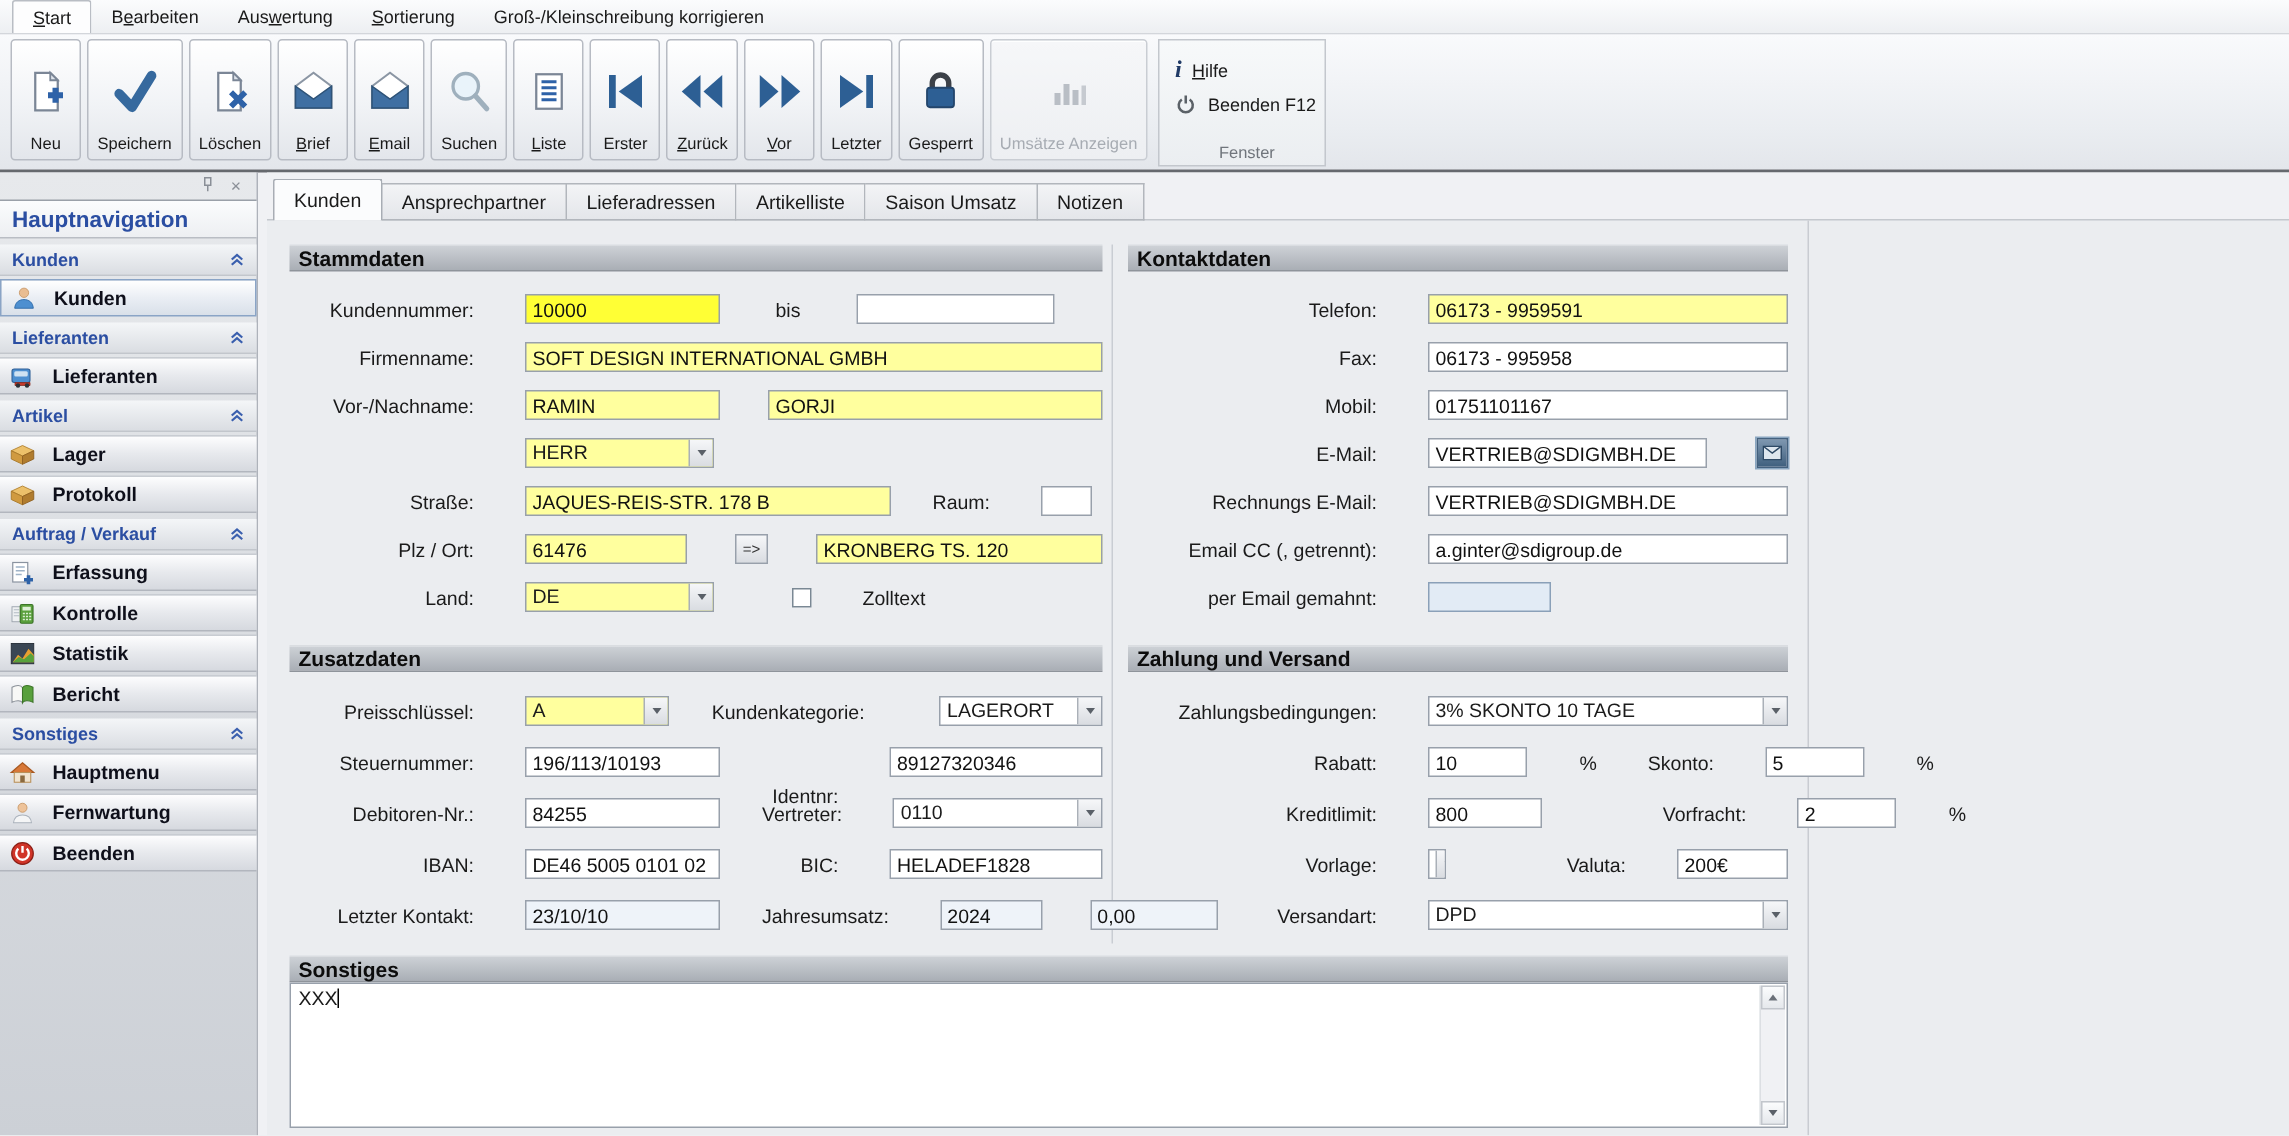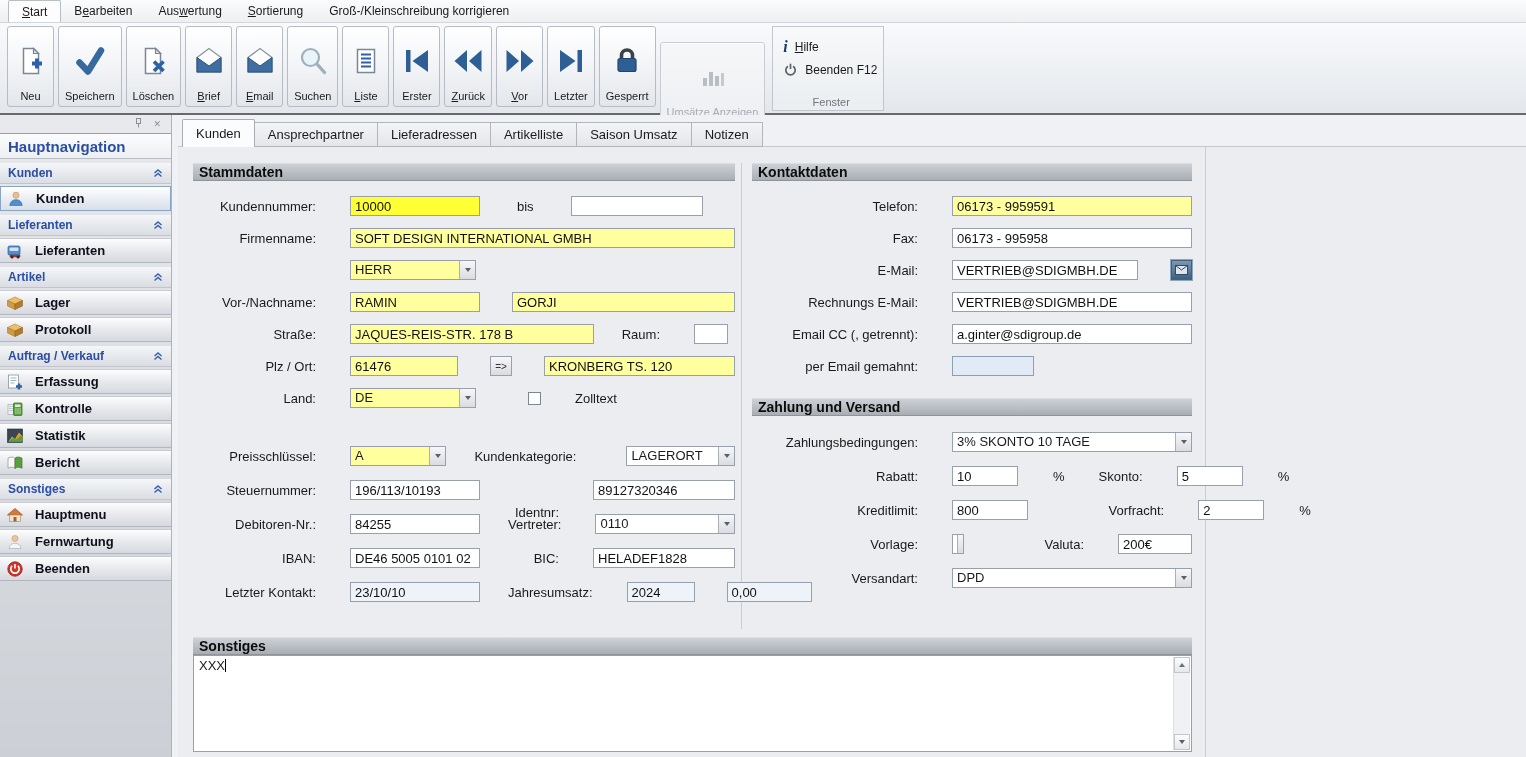--- a/index.html
+++ b/index.html
@@ -9,21 +9,21 @@
 
 .menubar {position:absolute;top:0;left:0;right:0;height:23px;background:linear-gradient(#fbfcfd,#edeff2);border-bottom:1px solid #d3d6db;display:flex;align-items:stretch;padding-left:8px;font-size:12px;}
 .menu-item {padding:4px 13px 3px;cursor:default;white-space:nowrap;}
 .menu-item.active {background:#fdfdfe;border:1px solid #b9bdc4;border-bottom:none;border-radius:2px 2px 0 0;}
 
 
 .toolbar {position:absolute;top:23px;left:0;right:0;height:92px;background:linear-gradient(#f9fafc,#eaedf1 70%,#e3e6eb);border-bottom:2px solid #66696e;display:flex;align-items:flex-start;gap:4px;padding:3px 0 0 7px;}
 .tb-btn {min-width:47px;height:81px;border:1px solid #b7bbc3;border-radius:3px;background:linear-gradient(#ffffff,#f1f3f6 55%,#e3e6eb);display:flex;flex-direction:column;align-items:center;justify-content:flex-end;padding:4px 6px;box-shadow:inset 0 1px 0 rgba(255,255,255,.9);}
 .tb-icon {flex:1;display:flex;align-items:center;justify-content:center;}
 .tb-label {font-size:11px;white-space:nowrap;}
-.tb-btn.disabled {background:linear-gradient(#f6f7f9,#edeff2);border-color:#c9cdd3;margin-top:16px;}
+.tb-btn.disabled {background:linear-gradient(#f6f7f9,#edeff2);border-color:#c9cdd3;}
 .tb-btn.disabled .tb-label {color:#a7acb3;}
 .fenster-group {height:85px;width:112px;border:1px solid #c3c7cd;background:linear-gradient(#f7f9fa,#ebeef1);display:flex;flex-direction:column;padding:8px 4px 2px 10px;margin-left:3px;}
 .fg-item {display:flex;align-items:center;gap:7px;font-size:12px;height:23px;cursor:default;}
 .fg-caption {margin-top:auto;text-align:center;font-size:11px;color:#70757c;}
 
 
 .sidebar {position:absolute;top:115px;left:0;width:172px;bottom:0;background:linear-gradient(180deg,#e7e9ec,#ccd0d6);border-right:1px solid #aeb2ba;}
 .sb-minihead {height:15px;display:flex;justify-content:flex-end;align-items:center;gap:10px;padding:3px 10px 0 0;color:#8a8f97;font-size:10px;}
 .sb-title {margin-top:3px;height:26px;background:linear-gradient(#fbfcfd,#edeff2);border-top:1px solid #9aa0a8;border-bottom:1px solid #b9bdc4;display:flex;align-items:center;padding-left:8px;font-size:15px;font-weight:bold;color:#2b4ea2;}
 .sb-group {margin-top:4px;}
@@ -412,32 +412,32 @@
               <span class="lbl">Kundennummer:</span>
               <input class="fld yb" style="width: 130px;" readonly="" value="10000">
               <span class="lbl2" style="margin:0 9px;">bis</span>
               <input class="fld" style="width: 132px;" readonly="" value="">
             </div>
             <div class="row">
               <span class="lbl">Firmenname:</span>
               <input class="fld y" style="width: 404px;" readonly="" value="SOFT DESIGN INTERNATIONAL GMBH">
             </div>
             <div class="row">
+              <span class="lbl">Vor-/Nachname:</span>
+              <input class="fld y" style="width: 130px; margin-right: 4px;" readonly="" value="RAMIN">
+              <input class="fld y" style="width: 270px;" readonly="" value="GORJI">
+            </div>
+            <div class="row">
               <span class="lbl"></span>
               <div class="combo y" style="width:126px;">
                 <span class="cval">HERR</span>
                 <span class="cbtn">
                     <span class="arr-dn"></span>
                   </span>
               </div>
-            </div>
-            <div class="row">
-              <span class="lbl">Vor-/Nachname:</span>
-              <input class="fld y" style="width: 130px; margin-right: 4px;" readonly="" value="RAMIN">
-              <input class="fld y" style="width: 270px;" readonly="" value="GORJI">
             </div>
             <div class="row">
               <span class="lbl">Straße:</span>
               <input class="fld y" style="width: 298px;" readonly="" value="JAQUES-REIS-STR. 178 B">
               <span class="lbl2" style="margin-left:auto;padding-right:6px;">Raum:</span>
               <input class="fld" style="width: 34px; margin-right: 7px;" readonly="" value="">
             </div>
             <div class="row">
               <span class="lbl">Plz / Ort:</span>
               <input class="fld y" style="width: 108px;" readonly="" value="61476">
@@ -452,20 +452,21 @@
                     <span class="arr-dn"></span>
                   </span>
               </div>
               <span class="chk"></span>
               <span class="chklbl">Zolltext</span>
             </div>
           </div>
         </div>
 
         <div class="sec">
+          <div class="sec-h">Zusatzdaten</div>
           <div class="rows wide">
             <div class="row">
               <span class="lbl">Preisschlüssel:</span>
               <div class="combo y" style="width:126px;">
                 <span class="cval">A</span>
                 <span class="cbtn">
                     <span class="arr-dn"></span>
                   </span>
               </div>
               <span class="lbl2" style="flex:1;padding-right:22px;">Kundenkategorie:</span>
@@ -514,20 +515,24 @@
         <div class="sec">
           <div class="sec-h">Kontaktdaten</div>
           <div class="rows">
             <div class="row">
               <span class="lbl">Telefon:</span>
               <input class="fld y" style="width: 251px;" readonly="" value="06173 - 9959591">
             </div>
             <div class="row">
               <span class="lbl">Fax:</span>
               <input class="fld" style="width: 251px;" readonly="" value="06173 - 995958">
+            </div>
+            <div class="row">
+              <span class="lbl">Mobil:</span>
+              <input class="fld" style="width: 251px;" readonly="" value="01751101167">
             </div>
             <div class="row">
               <span class="lbl">E-Mail:</span>
               <input class="fld" style="width: 224px;" readonly="" value="VERTRIEB@SDIGMBH.DE">
               <span class="mailbtn">
                 <svg width="13" height="10" viewBox="0 0 13 10">
                     <rect x="0.5" y="0.5" width="12" height="9" fill="#dde6ee" stroke="#2e4a66"></rect>
                     <path d="M0.5 0.5L6.5 5l6-4.5" fill="none" stroke="#2e4a66"></path>
                   </svg>
               </span>

